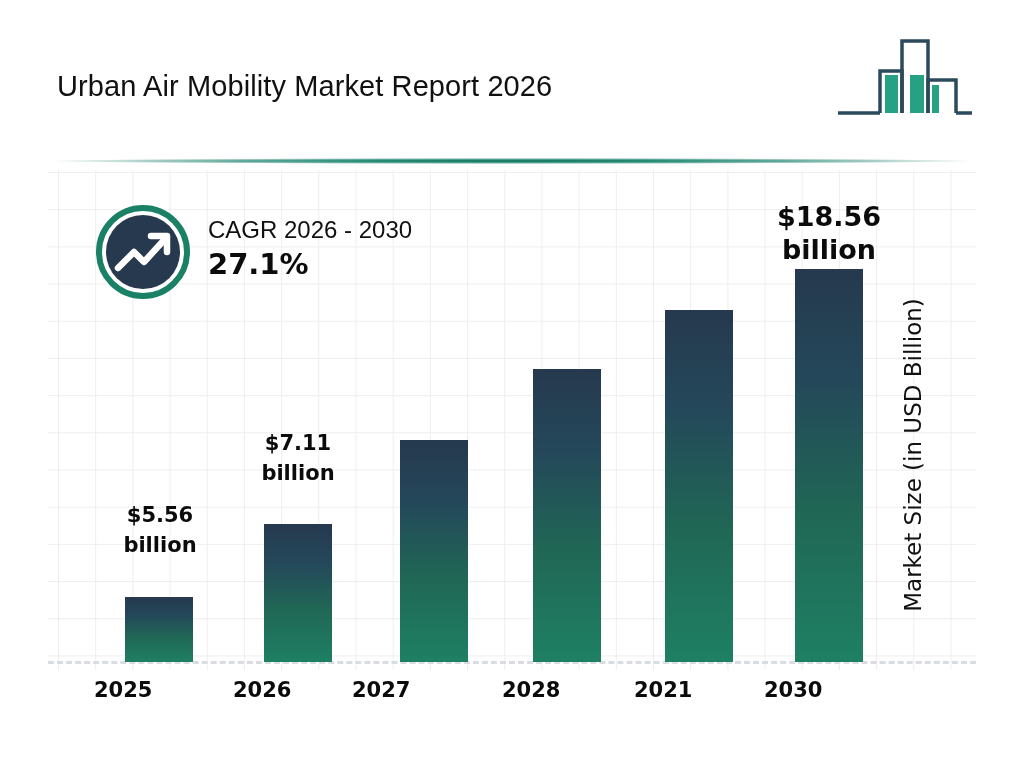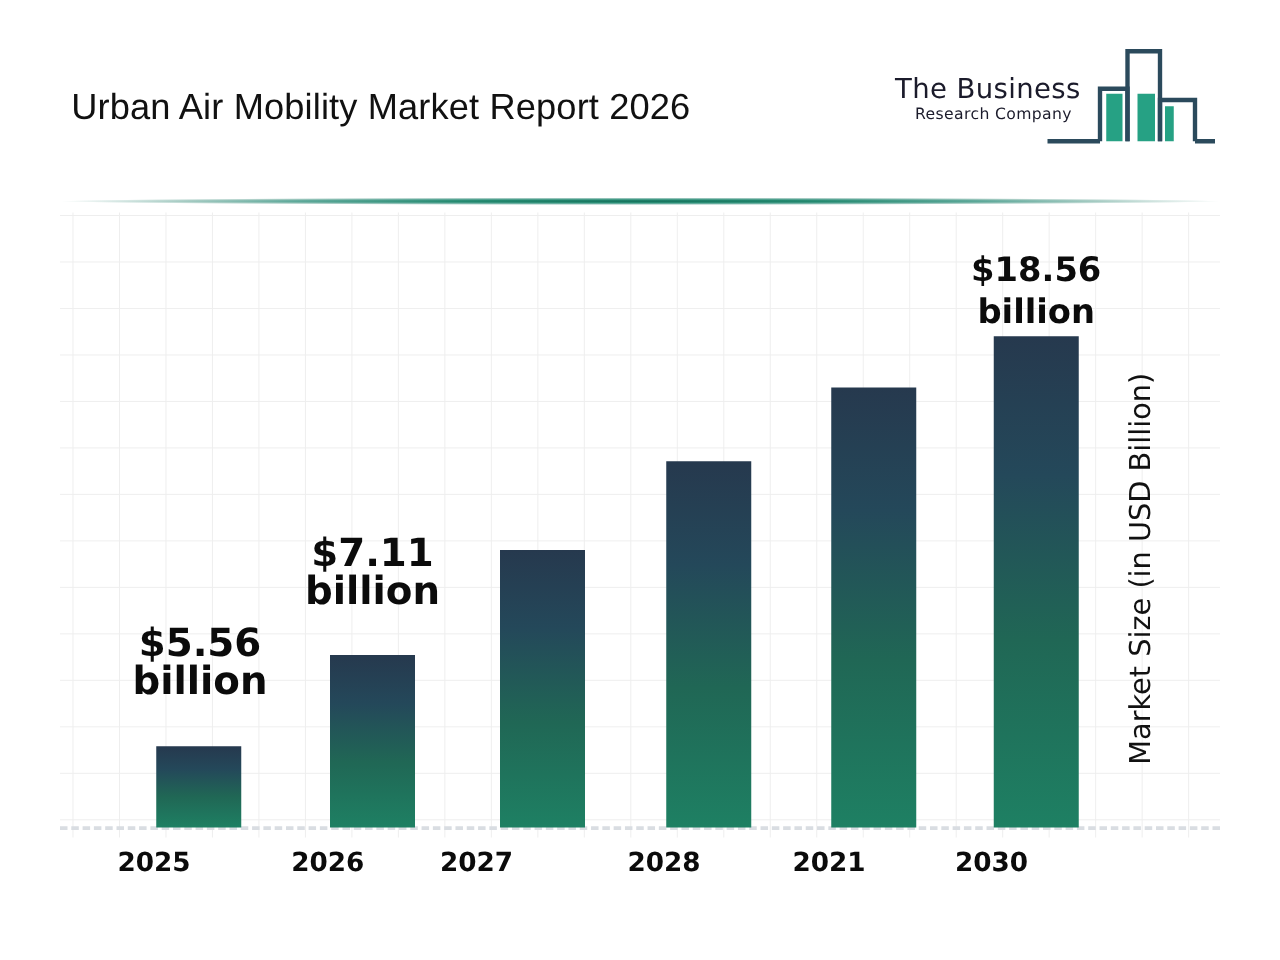--- a/index.html
+++ b/index.html
@@ -52,21 +52,21 @@
   }
 
   .bars{position:absolute;left:0;top:0;width:1024px;height:768px;}
   .bar{
     position:absolute;bottom:106px;
     background:linear-gradient(to bottom,#26394e 0%,#24485a 28%,#206755 62%,#1e8063 100%);
   }
 
   .vlabel{
     position:absolute;text-align:center;
-    font-size:31px;font-weight:bold;color:#0b0b0b;
+    font-size:21px;font-weight:bold;color:#0b0b0b;
     line-height:30px;white-space:pre-line;
     font-family:"DejaVu Sans", sans-serif;
   }
   .vlabel.big{font-size:27px;line-height:33px;}
 
   .xlabel{
     position:absolute;top:678px;text-align:left;
     font-size:21px;font-weight:bold;color:#0b0b0b;
     font-family:"DejaVu Sans", sans-serif;
   }
@@ -92,24 +92,20 @@
   }
 </style>
 </head>
 <body>
 
 <div id="stage">
 
   <div class="title">Urban Air Mobility Market Report 2026</div>
 
   <div class="logo">
-    <div class="logo-text">
-      <div class="l1">The Business</div>
-      <div class="l2">Research Company</div>
-    </div>
     <div class="logo-mark">
       <svg width="138" height="85" viewBox="0 0 138 85">
         <g fill="none" stroke="#2b4a5c" stroke-width="3.5">
           <path d="M2 80 H44"></path>
           <path d="M44 80 V38 H66 V80"></path>
           <path d="M66 80 V8 H92 V80"></path>
           <path d="M92 80 V47 H120 V80"></path>
           <path d="M120 80 H136"></path>
         </g>
         <rect x="49" y="42" width="13" height="38" fill="#26a184"></rect>
@@ -144,14 +140,28 @@
   <div class="xlabel" style="left:233px;width:130px;">2026</div>
   <div class="xlabel" style="left:352px;width:130px;">2027</div>
   <div class="xlabel" style="left:502px;width:130px;">2028</div>
   <div class="xlabel" style="left:634px;width:130px;">2021</div>
   <div class="xlabel" style="left:764px;width:130px;">2030</div>
 
   <div class="ytitle">
     <span>Market Size (in USD Billion)</span>
   </div>
 
+  <div class="cagr">
+    <div class="cagr-circle">
+      <svg width="94" height="94" viewBox="0 0 94 94">
+        <circle cx="47" cy="47" r="44" fill="none" stroke="#1a8066" stroke-width="6"></circle>
+        <circle cx="47" cy="47" r="37" fill="#26394e"></circle>
+        <path d="M22 63 L38 47 L48 57 L69 34" fill="none" stroke="#ffffff" stroke-width="6.5" stroke-linecap="round" stroke-linejoin="round"></path>
+        <path d="M55 31 L71 31 L71 47" fill="none" stroke="#ffffff" stroke-width="6.5" stroke-linecap="round" stroke-linejoin="round"></path>
+      </svg>
+    </div>
+    <div class="cagr-text">
+      <div class="cagr-line1">CAGR 2026 - 2030</div>
+      <div class="cagr-line2">27.1%</div>
+    </div>
+  </div>
 
 </div>
 
 </body></html>

